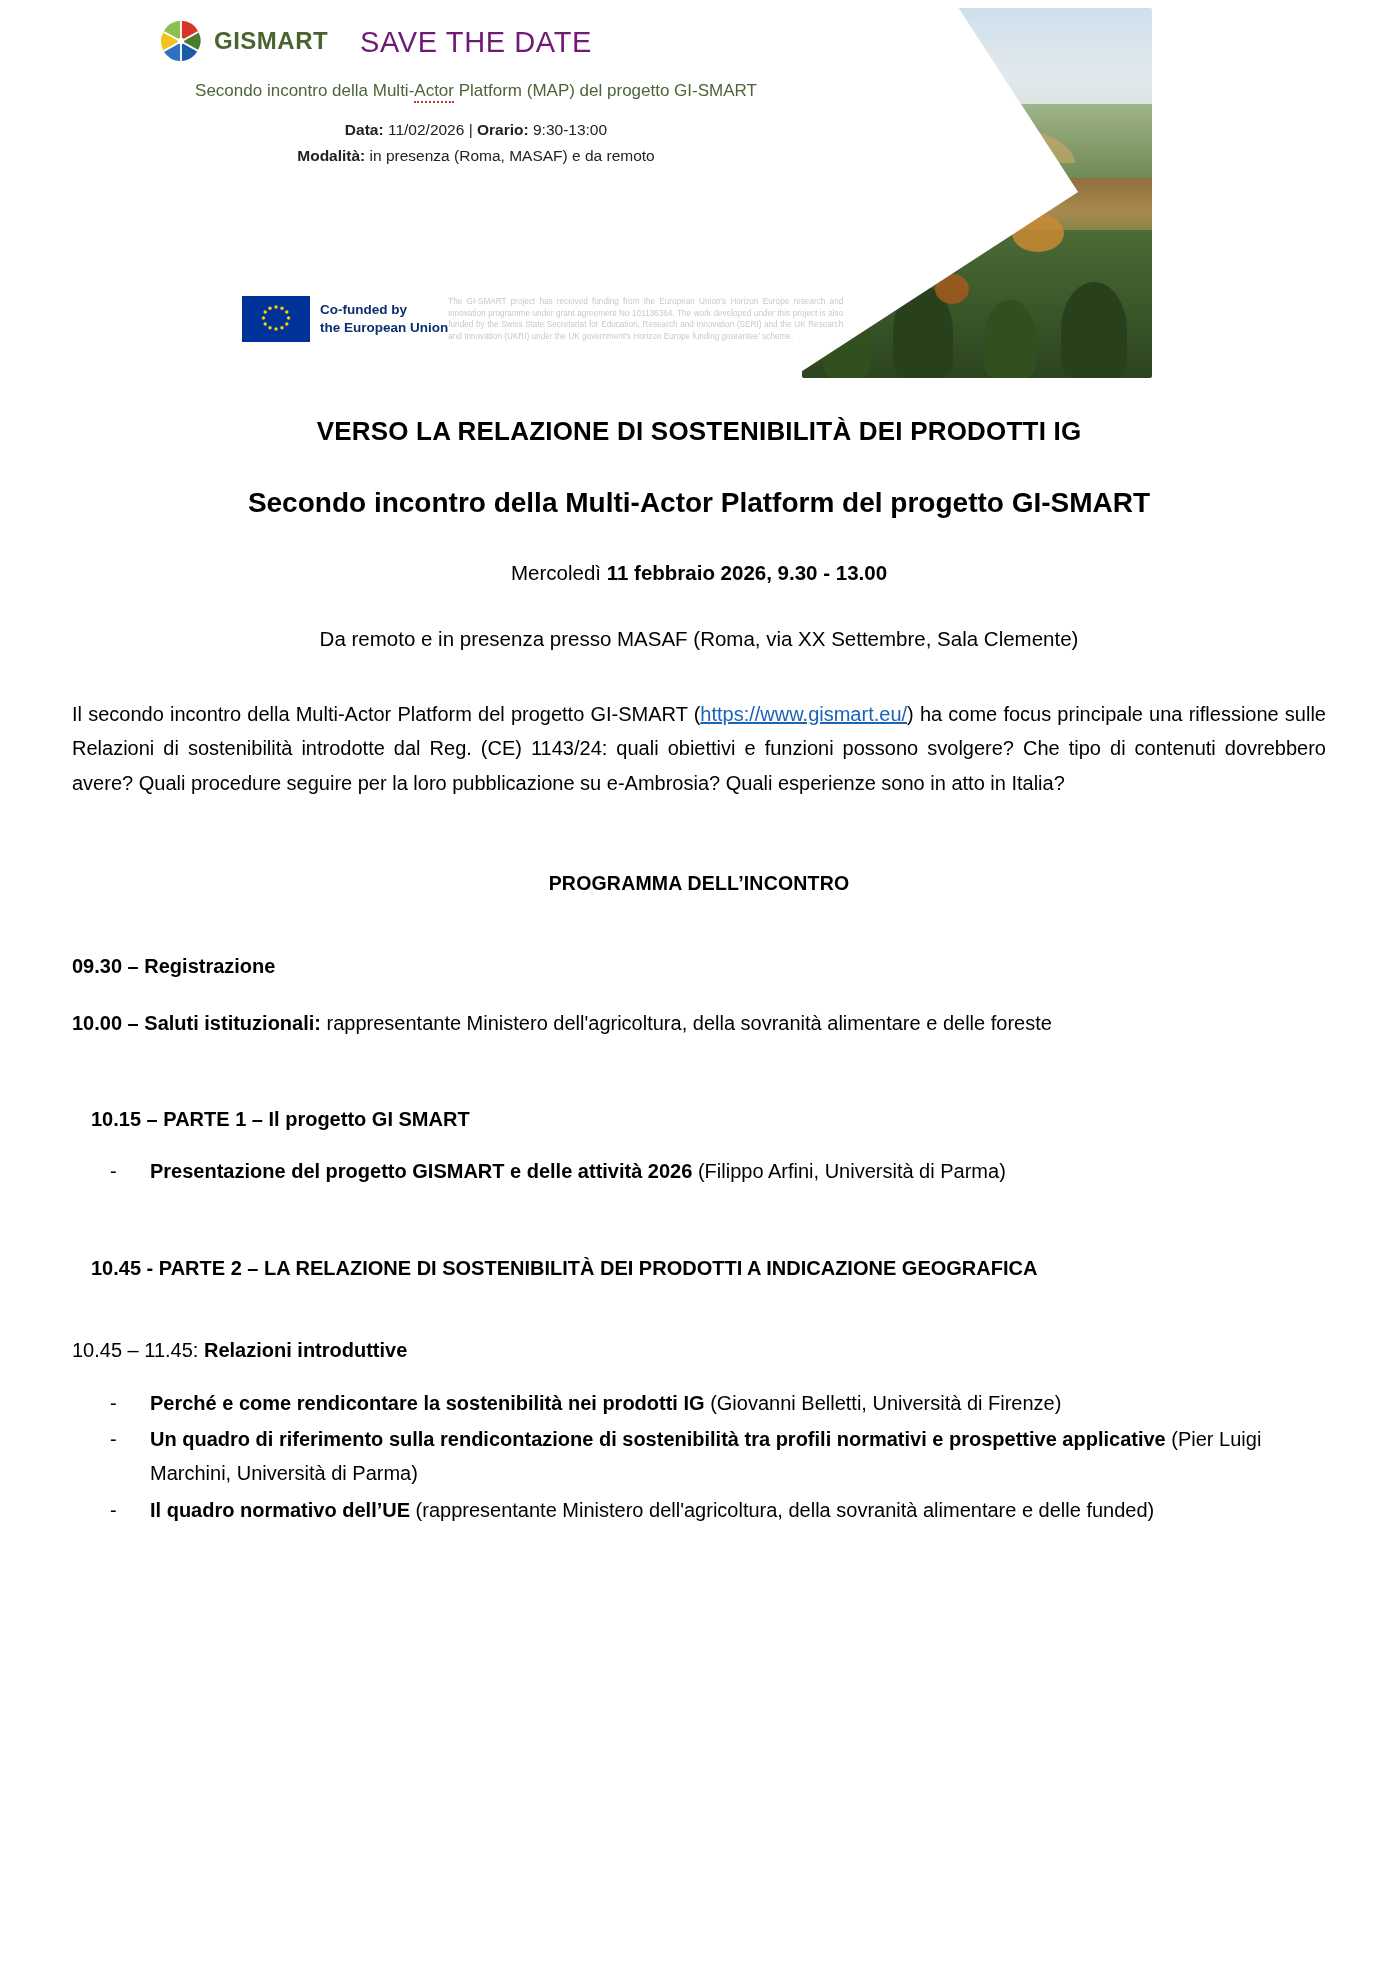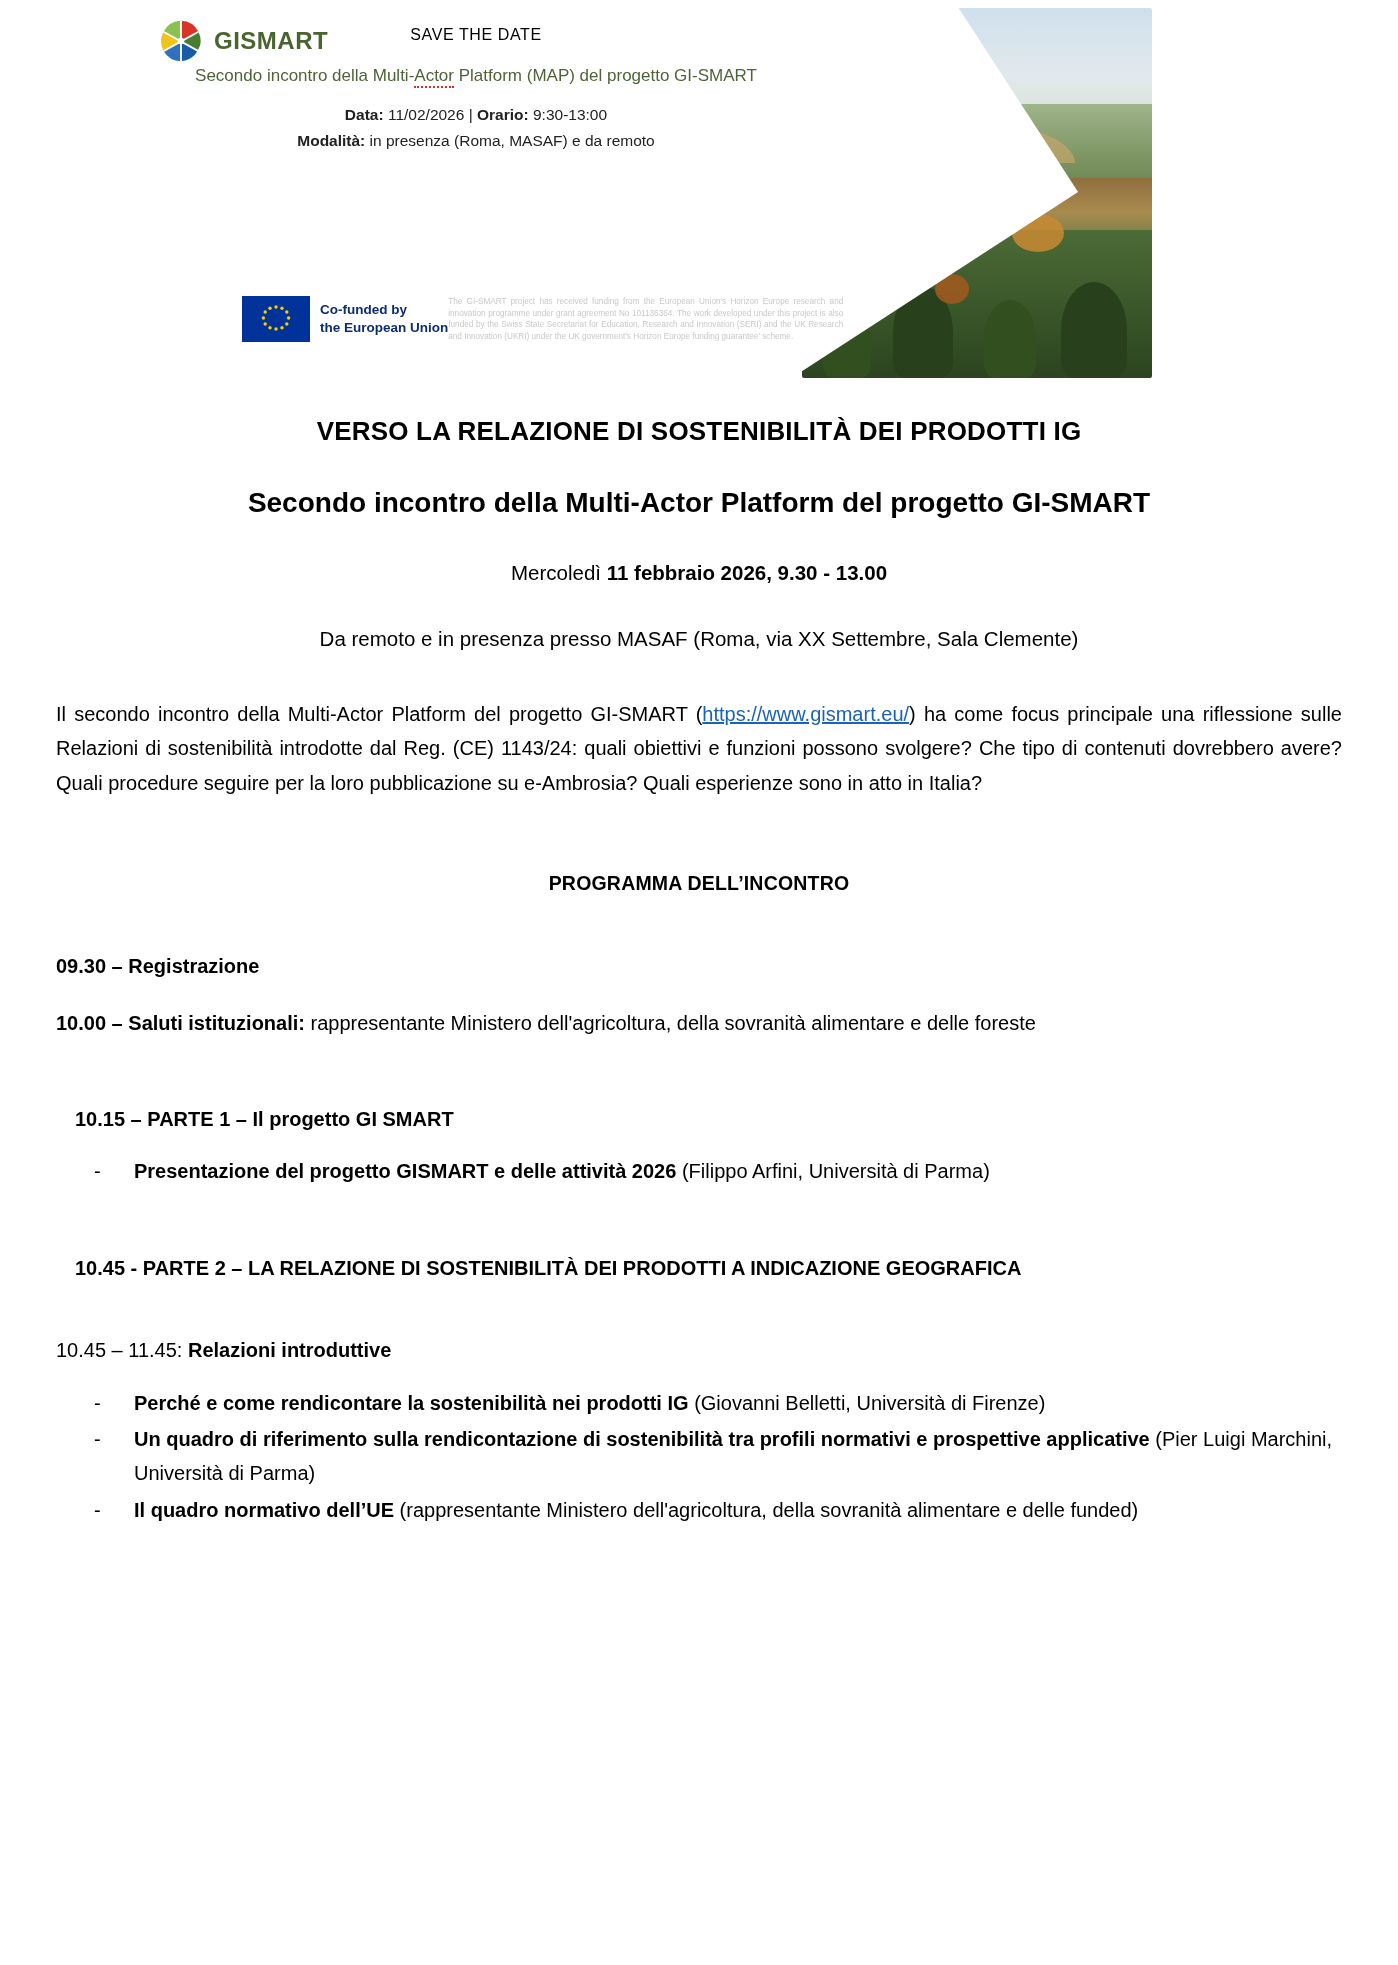--- a/index.html
+++ b/index.html
@@ -100,23 +100,23 @@
     position: relative;
   }
   .logo-text {
     font-size: 24px;
     font-weight: bold;
     letter-spacing: .5px;
     color: #4a6430;
   }
   .save-date {
     text-align: center;
-    font-size: 16px;
+    font-size: 29px;
     letter-spacing: .6px;
-    color: #000000;
+    color: #701a75;
     padding-left: 90px;
     padding-right: 320px;
     margin-top: 8px;
   }
   .banner-title {
     text-align: center;
     font-size: 27px;
     font-weight: bold;
     color: #3f5c23;
     line-height: 1.25;
@@ -176,21 +176,21 @@
   .funding-text {
     font-size: 8.2px;
     line-height: 1.42;
     color: #c9c9c9;
     width: 395px;
     text-align: justify;
   }
 
   
   .doc {
-    padding: 0 56px;
+    padding: 0 72px;
     box-sizing: border-box;
   }
   .doc-title {
     text-align: center;
     font-size: 26px;
     font-weight: bold;
     letter-spacing: .2px;
     margin-top: 26px;
   }
   .doc-subtitle {

